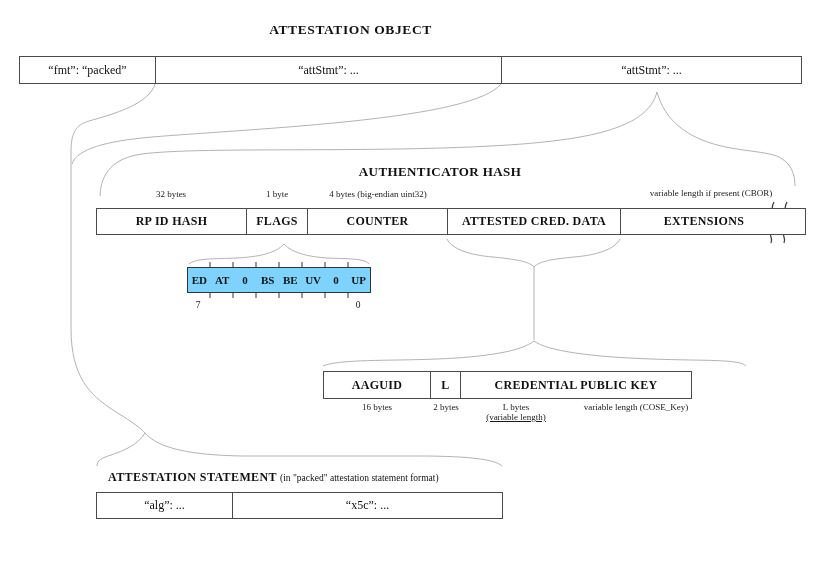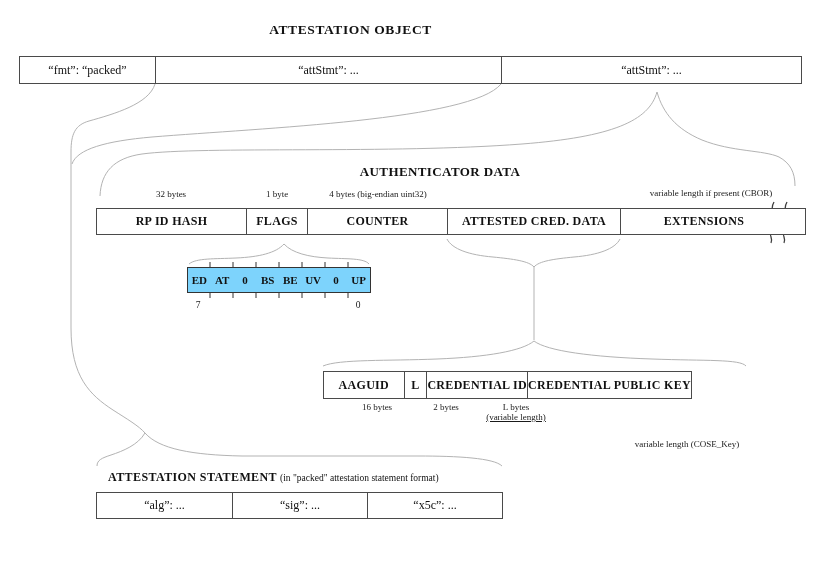--- a/index.html
+++ b/index.html
@@ -79,21 +79,21 @@
   </svg>
 
   <div class="abs diagram-title">ATTESTATION OBJECT</div>
 
   <div class="abs boxrow" style="left:19px;top:56px;width:783px;height:28px;">
     <div class="cell" style="width:136px;">“fmt”: “packed”</div>
     <div class="cell" style="width:346px;">“attStmt”: ...</div>
     <div class="cell" style="flex:1;">“attStmt”: ...</div>
   </div>
 
-  <div class="abs section-title ctr" style="left:440px;top:164px;">AUTHENTICATOR DATA</div>
+  <div class="abs section-title ctr" style="left:440px;top:164px;">AUTHENTICATOR HASH</div>
 
   <div class="abs small-label ctr" style="left:171px;top:189px;">32 bytes</div>
   <div class="abs small-label ctr" style="left:277px;top:189px;">1 byte</div>
   <div class="abs small-label ctr" style="left:378px;top:189px;">4 bytes (big-endian uint32)</div>
   <div class="abs small-label ctr" style="left:534px;top:189px;margin-top:28px;">variable length</div>
   <div class="abs small-label ctr" style="left:711px;top:188px;">variable length if present (CBOR)</div>
 
   <div class="abs boxrow" style="left:96px;top:208px;width:710px;height:27px;">
     <div class="cell bold" style="width:150px;">RP ID HASH</div>
     <div class="cell bold" style="width:61px;">FLAGS</div>
@@ -111,31 +111,29 @@
     <div class="bit">UV</div>
     <div class="bit">0</div>
     <div class="bit">UP</div>
   </div>
   <div class="abs tiny-num ctr" style="left:198px;top:300px;">7</div>
   <div class="abs tiny-num ctr" style="left:358px;top:300px;">0</div>
 
   <div class="abs boxrow" style="left:323px;top:371px;width:369px;height:28px;">
     <div class="cell bold" style="width:107px;">AAGUID</div>
     <div class="cell bold" style="width:30px;">L</div>
-    <div class="cell bold" style="width:110px;">CREDENTIAL ID</div>
     <div class="cell bold" style="flex:1;">CREDENTIAL PUBLIC KEY</div>
   </div>
   <div class="abs small-label ctr" style="left:377px;top:402px;">16 bytes</div>
   <div class="abs small-label ctr" style="left:446px;top:402px;">2 bytes</div>
   <div class="abs small-label ctr" style="left:516px;top:402px;">L bytes</div>
   <div class="abs small-label ctr" style="left:516px;top:412px;text-decoration:underline;">(variable length)</div>
-  <div class="abs small-label ctr" style="left:687px;top:402px;margin-top:37px;">variable length (COSE_Key)</div>
+  <div class="abs small-label ctr" style="left:636px;top:402px;">variable length (COSE_Key)</div>
 
   <div class="abs section-title" style="left:97px;top:470px;font-size:12px;margin-left:11px;">ATTESTATION STATEMENT</div>
   <div class="abs subtitle" style="left:280px;top:473px;">(in "packed" attestation statement format)</div>
 
   <div class="abs boxrow" style="left:96px;top:492px;width:407px;height:27px;">
     <div class="cell" style="width:136px;">“alg”: ...</div>
-    <div class="cell" style="width:135px;">“sig”: ...</div>
     <div class="cell" style="flex:1;">“x5c”: ...</div>
   </div>
 
 </div>
 
 </body></html>

